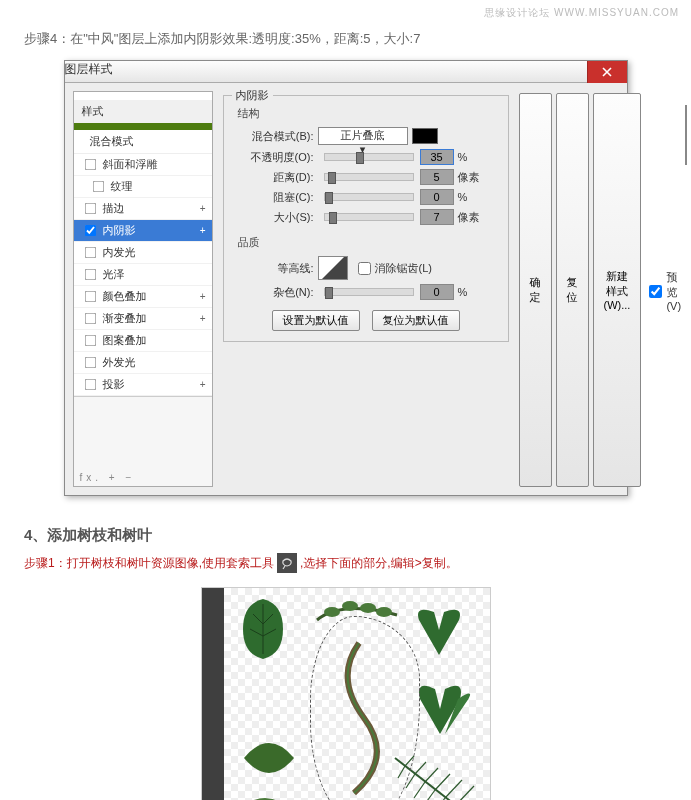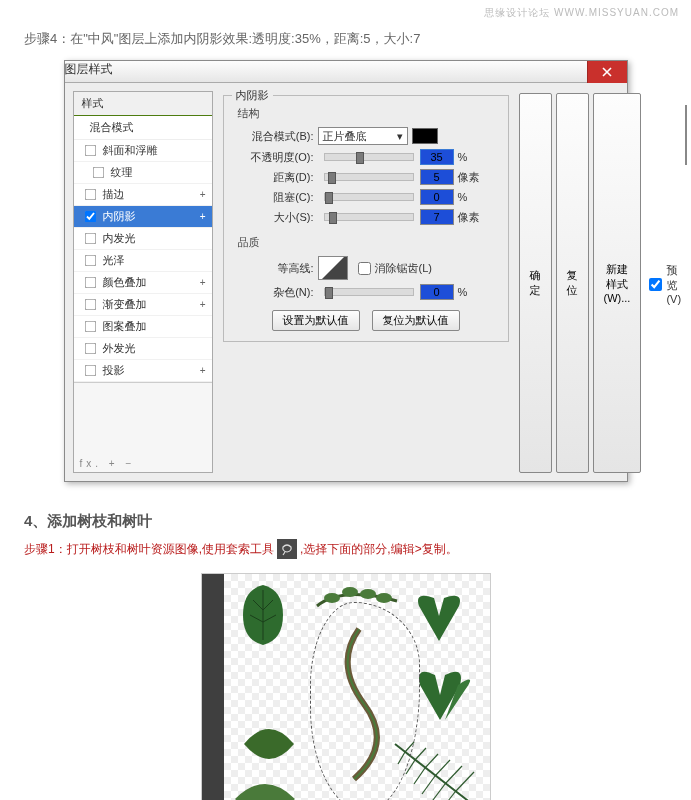--- a/index.html
+++ b/index.html
@@ -11,40 +11,40 @@
   .instr { font-size: 12px; color: #b91c1c; margin-bottom: 14px; display: flex; align-items: center; flex-wrap: wrap; }
   .tool-icon { display:inline-flex; width:20px; height:20px; background:#4a4a4a; align-items:center; justify-content:center; margin:0 3px; }
   .tool-icon svg{ width:14px; height:14px;}
   .dialog-wrap { display:flex; justify-content:center; }
   .dialog { width: 564px; background: #ededed; border: 1px solid #8a8a8a; box-shadow: 2px 2px 6px rgba(0,0,0,0.3); }
   .titlebar { height: 22px; background: linear-gradient(#fdfdfd,#e6e6e6); display:flex; align-items:flex-start; padding: 0 0 0 0; border-bottom:1px solid #aaa; font-size:12px; color:#333; position:relative;}
   .titlebar .close { position:absolute; right:0; top:0; width:40px; height:22px; background:#c9302c; color:#fff; display:flex; align-items:center; justify-content:center; border-left:1px solid #a02622;}
   .titlebar .close svg{width:10px;height:10px;}
   .dialog-body { display:flex; padding:8px; gap:8px; background:#ededed;}
   .sidebar { width: 140px; background:#fff; border:1px solid #aaa; display:flex; flex-direction:column; }
-  .sidebar-head { background:#f0f0f0; border-bottom:1px solid #4d7c0f; padding:4px 8px; font-size:11px;}
+  .sidebar-head { background:#f0f0f0; border-bottom:7px solid #4d7c0f; padding:4px 8px; font-size:11px;margin-top:8px;}
   .sidebar-sub { padding:4px 8px 4px 16px; font-size:11px; border-bottom:1px solid #eee;}
   .sidebar-item { display:flex; align-items:center; padding:3px 6px 3px 10px; font-size:11px; border-bottom:1px solid #f1f1f1; position:relative;}
   .sidebar-item.selected { background:#3a7bd5; color:#fff;}
   .sidebar-item input[type=checkbox]{ margin-right:6px; transform:scale(0.9);}
   .sidebar-item .plus { position:absolute; right:6px; font-size:10px; color:#666;}
   .sidebar-item.selected .plus{ color:#fff;}
   .sidebar-footer{ margin-top:auto; border-top:1px solid #ccc; background:#f6f6f6; padding:3px 6px; font-size:10px; color:#888; letter-spacing:4px; height: 90px; display:flex; align-items:flex-end;}
   .center { flex:1; background:#ededed;}
   .fieldset { border:1px solid #bbb; margin:4px 2px 10px 2px; padding:8px 10px 10px 10px; position:relative;}
   .fieldset .legend{ position:absolute; top:-8px; left:8px; background:#ededed; padding:0 4px; font-size:11px;}
   .sub-legend{ font-size:11px; margin:2px 0 6px 4px; color:#444;}
   .row { display:flex; align-items:center; margin:4px 16px; font-size:11px;}
   .row .lbl{ width:68px; text-align:right; padding-right:4px; color:#333;}
   .row select, .row .combo{ height:18px; font-size:11px; border:1px solid #888; background:#fff; padding:0 2px;}
-  .row .combo{ width:90px; display:flex; align-items:center; justify-content:space-between; padding:0 4px;}
+  .row .combo{ width:90px; display:flex; align-items:center; justify-content:space-between; padding:0 4px;flex-direction:column;}
   .row .swatch{ width:26px; height:16px; background:#000; border:1px solid #666; margin-left:4px;}
   .slider{ width:90px; height:8px; background:#dcdcdc; border:1px solid #bbb; position:relative; margin:0 6px;}
   .slider .thumb{ position:absolute; top:-2px; width:8px; height:12px; background:#7a7a7a; border:1px solid #555;}
-  .numbox{ width:34px; height:16px; border:1px solid #3a7bd5; font-size:11px; text-align:center; background:#1d4ed8;}
+  .numbox{ width:34px; height:16px; border:1px solid #3a7bd5; font-size:11px; text-align:center; background:#a3a3a3;}
   .numbox.plain{ border:1px solid #888;}
   .unit{ margin-left:4px;}
   .angle-dial{ width:24px;height:24px;border:1px solid #888;border-radius:50%; position:relative; margin-right:6px;}
   .angle-dial .needle{ position:absolute; width:1px; height:10px; background:#333; left:50%; top:2px; transform-origin:bottom center; transform:rotate(65deg);}
   .checkbox{ margin:0 4px;}
   .contour-box{ width:30px; height:24px; border:1px solid #888; background:linear-gradient(135deg,#fff 48%,#444 52%); margin-right:6px;}
   .btn{ border:1px solid #888; background:linear-gradient(#fdfdfd,#e5e5e5); padding:2px 10px; font-size:11px; border-radius:2px; cursor:pointer;}
   .btn-row{ display:flex; gap:12px; justify-content:center; margin-top:10px;}
   .rightcol { width:100px; display:flex; flex-direction:row; gap:4px; padding-top:2px;}
   .rightcol .btn{ width:100%; text-align:center;}

